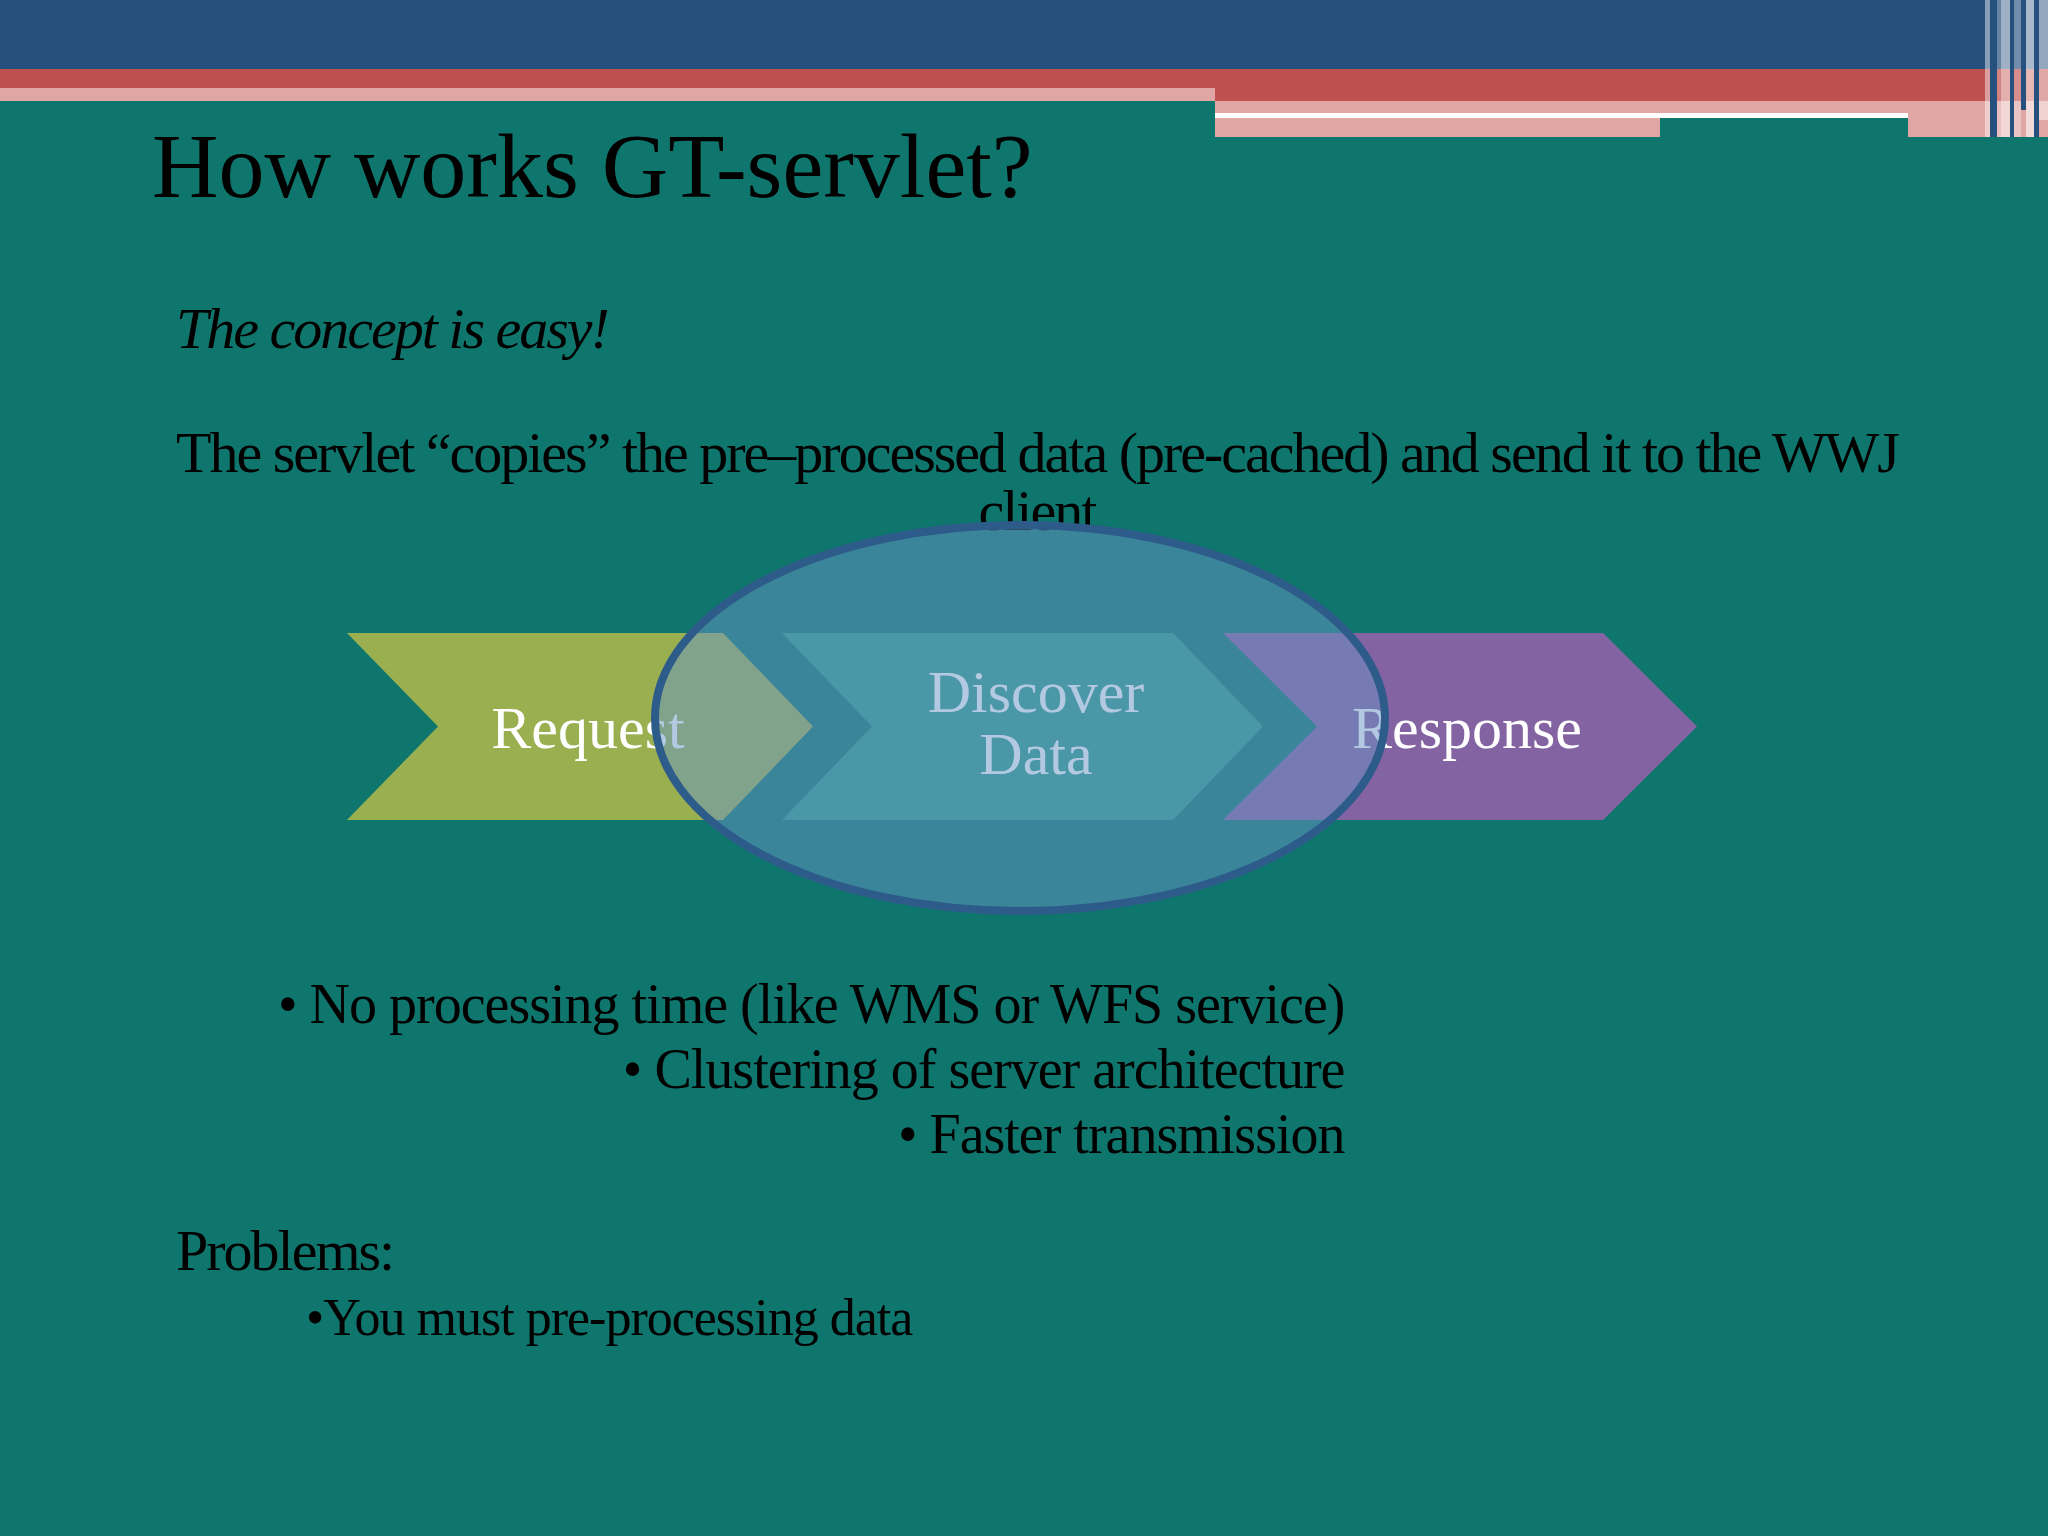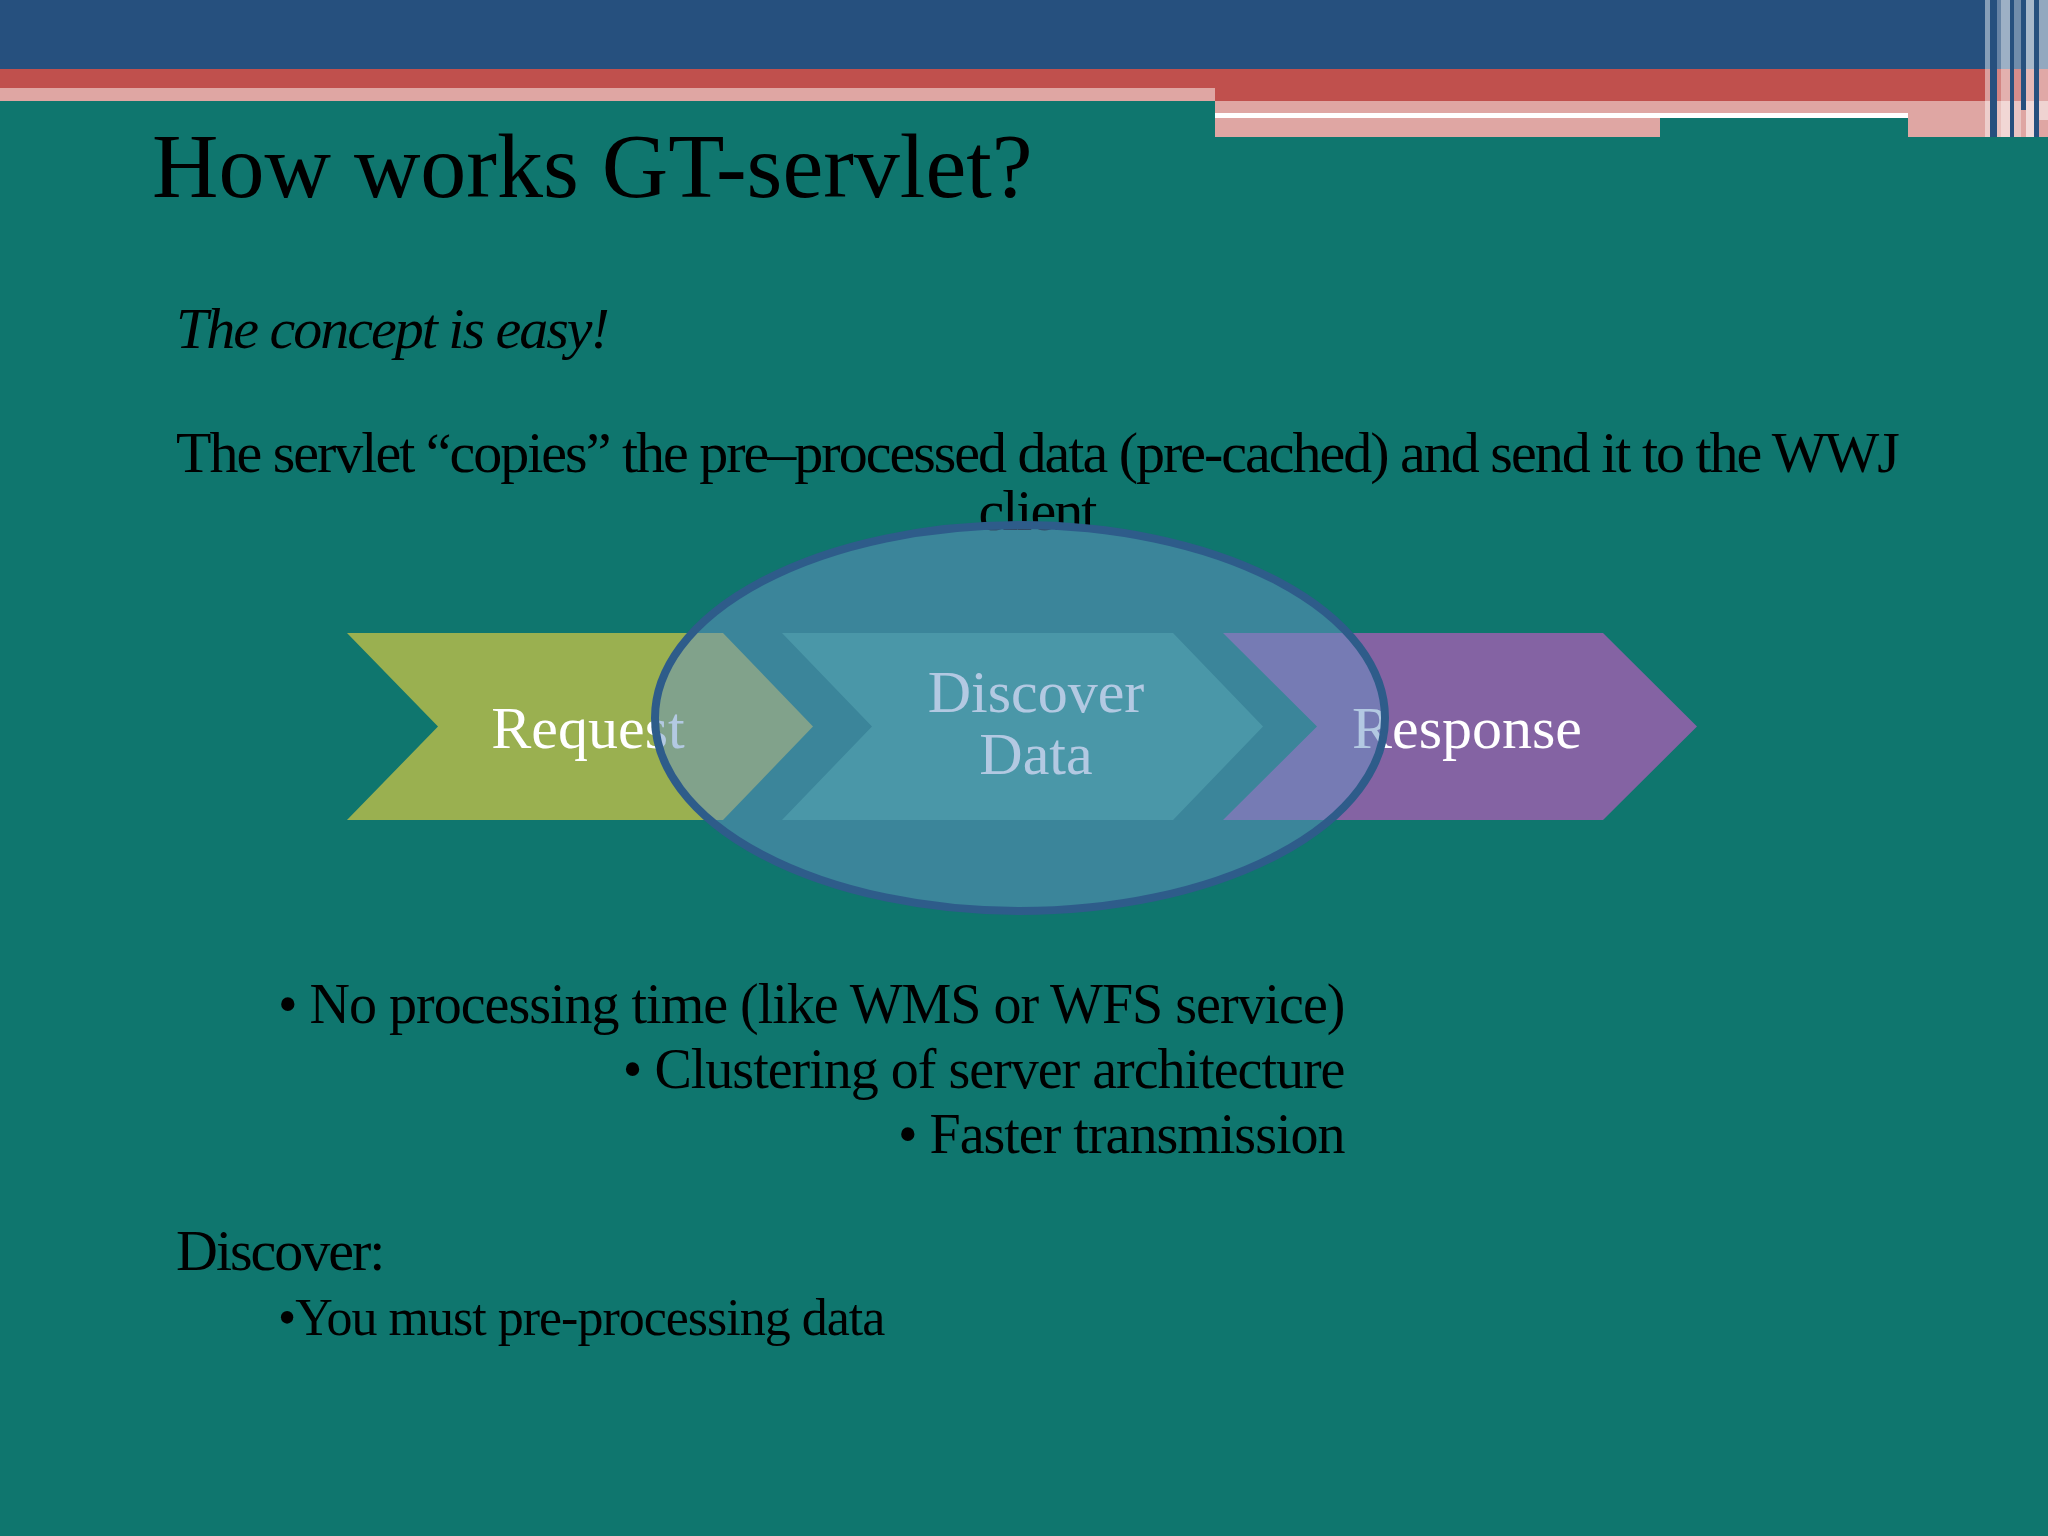--- a/index.html
+++ b/index.html
@@ -31,21 +31,21 @@
     font-size:58px;line-height:58px;letter-spacing:-2px;white-space:nowrap;
   }
   .p-concept{top:300px;font-style:italic;}
   .p-servlet{top:424px;text-align:center;}
   .p-adv-head{top:915px;}
   .p-prob-head{top:1222px;}
   .blist{
     position:absolute;left:278px;white-space:nowrap;letter-spacing:-1px;text-align:right;
   }
   .l-adv{top:972px;font-size:56px;line-height:65px;}
-  .l-prob{top:1288px;font-size:52px;line-height:59px;}
+  .l-prob{top:1288px;font-size:52px;line-height:59px;margin-left:28px;}
   .indent{padding-left:24px;}
   
   .diagram-svg{position:absolute;left:0;top:0;}
   .svg-label{font-family:"Liberation Serif", serif;font-size:60px;}
 </style>
 </head>
 <body>
 
 <div class="slide">
 
@@ -89,18 +89,18 @@
 
     <ellipse cx="1020" cy="718" rx="365" ry="193" fill="#6793C5" fill-opacity="0.5" stroke="#2E5C8A" stroke-width="8"></ellipse>
   </svg>
 
   <div class="blist l-adv">
     <div>• No processing time (like WMS or WFS service)</div>
     <div>• Clustering of server architecture</div>
     <div>• Faster transmission</div>
   </div>
 
-  <div class="para p-prob-head">Discover:</div>
+  <div class="para p-prob-head">Problems:</div>
   <div class="blist l-prob">
     <div>•You must pre-processing data</div>
   </div>
 
 </div>
 
 </body></html>

